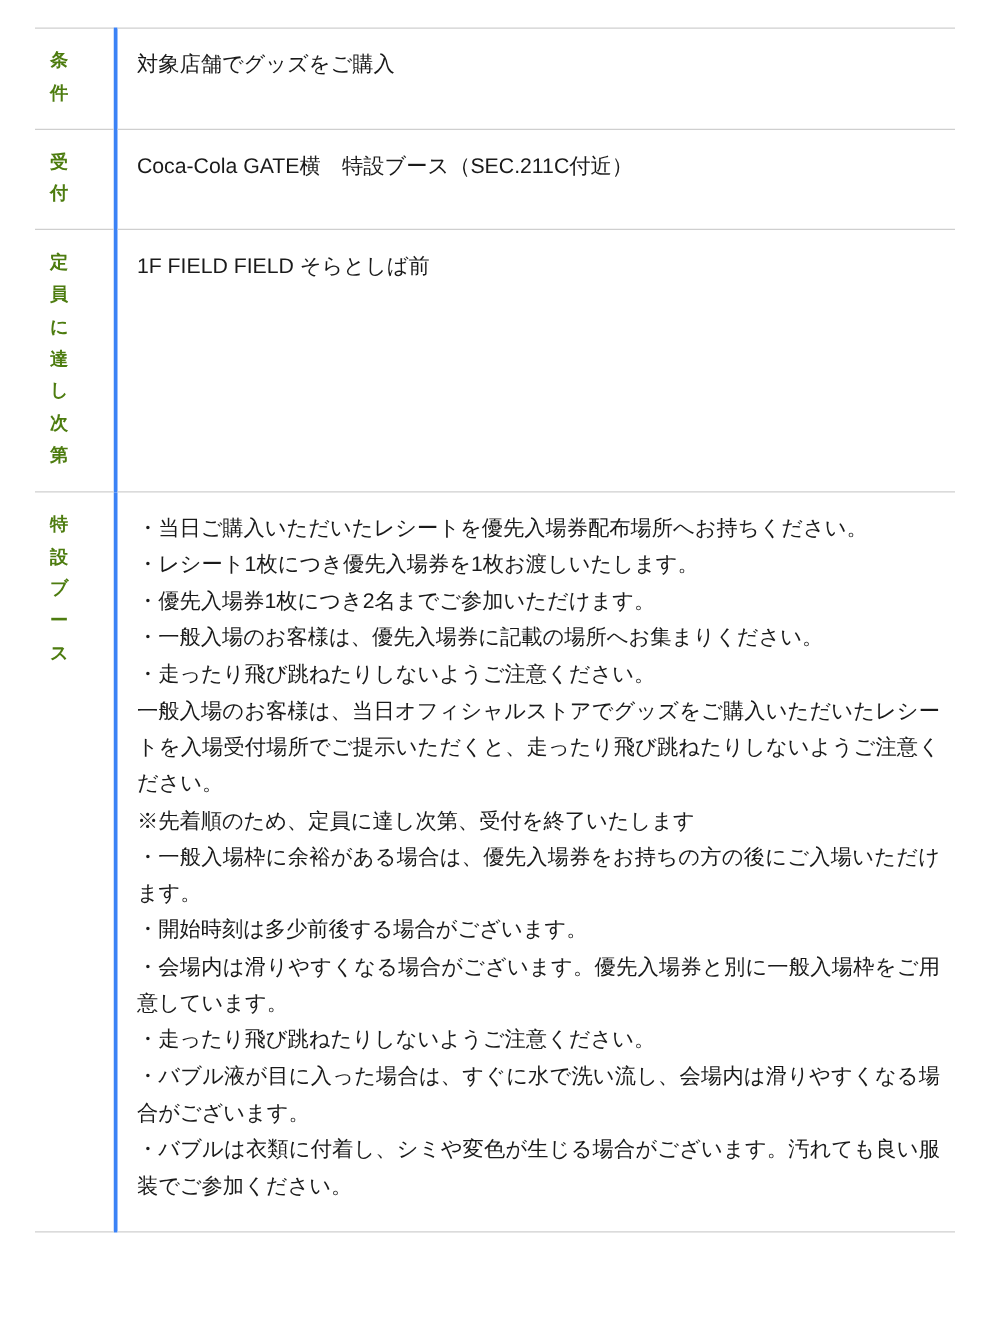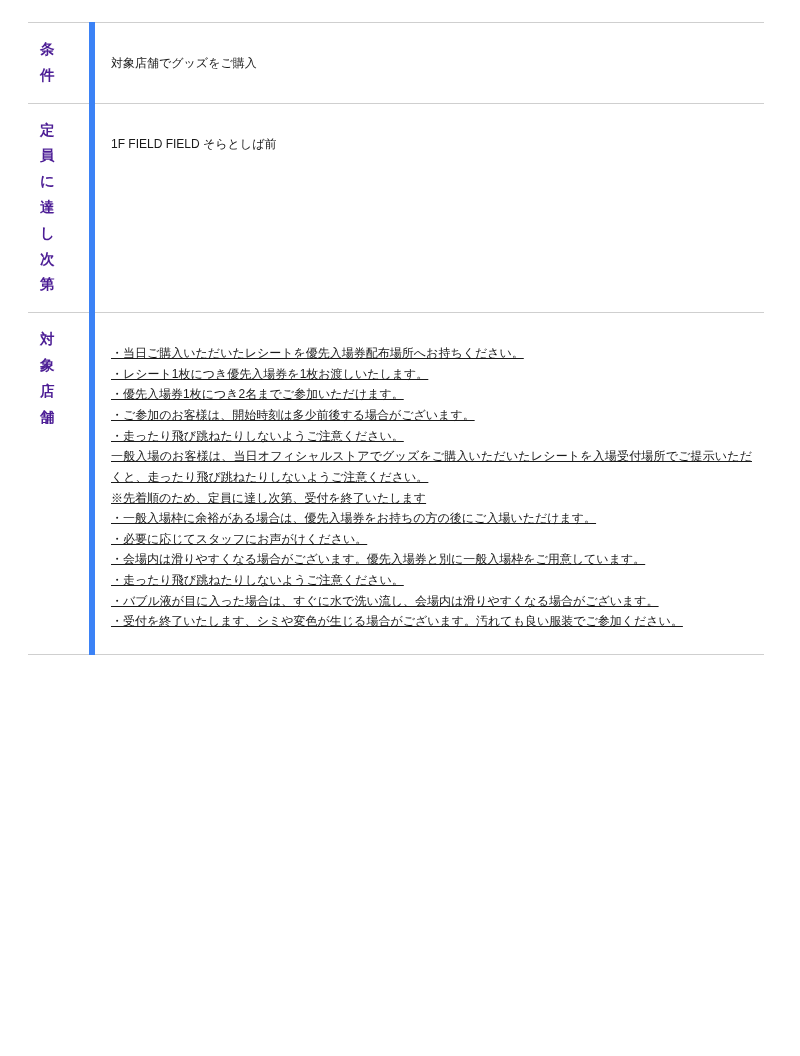--- a/index.html
+++ b/index.html
@@ -35,34 +35,34 @@
   }
   th.label-cell {
     width: 64px;
     vertical-align: top;
     text-align: left;
     font-weight: bold;
     font-size: 14.5px;
     line-height: 1.78;
     letter-spacing: 0.5px;
     padding: 14px 10px 14px 12px;
-    border-right: 6px solid #3b82f6;
+    border-right: 3px solid #3b82f6;
     box-sizing: border-box;
-    color: #4c1d95;
+    color: #4d7c0f;
   }
   th.label-cell .lbl {
     display: block;
     width: 1em;
     word-break: break-all;
     white-space: normal;
   }
   td.content-cell {
     vertical-align: top;
-    padding: 30px 12px 14px 16px;
-    font-size: 12px;
+    padding: 14px 12px 14px 16px;
+    font-size: 17px;
     line-height: 1.72;
     box-sizing: border-box;
     color: #1a1a1a;
     margin-top: 33px;
   }
   .row-condition td.content-cell { height: 76px; }
   .row-stores td.content-cell { height: 128px; }
   .row-reception td.content-cell { height: 68px; }
   .row-entrance td.content-cell { height: 152px; }
   .row-notes td.content-cell { padding-bottom: 22px; }
@@ -75,64 +75,71 @@
     width: max-content;
   }
   .plain-line {
     display: block;
     line-height: 1.72;
   }
   .note-line {
     display: block;
     line-height: 1.72;
     text-align: justify;
-    text-decoration: underline;
   }
 </style>
 </head>
 <body>
 
 <div class="page">
   <table class="info-table">
     <tbody>
       <tr class="row-condition">
         <th class="label-cell">
           <span class="lbl">条件</span>
         </th>
         <td class="content-cell">
           <span class="plain-line">対象店舗でグッズをご購入</span>
         </td>
       </tr>
 
 
+      <tr class="row-reception">
+        <th class="label-cell">
+          <span class="lbl">受付</span>
+        </th>
+        <td class="content-cell">
+          <span class="plain-line">Coca-Cola GATE横　特設ブース（SEC.211C付近）</span>
+        </td>
+      </tr>
 
       <tr class="row-entrance">
         <th class="label-cell">
           <span class="lbl">定員に達し次第</span>
         </th>
         <td class="content-cell">
           <span class="plain-line">1F FIELD FIELD そらとしば前</span>
         </td>
       </tr>
 
       <tr class="row-notes">
         <th class="label-cell">
-          <span class="lbl">対象店舗</span>
+          <span class="lbl">特設ブース</span>
         </th>
         <td class="content-cell">
           <span class="note-line">・当日ご購入いただいたレシートを優先入場券配布場所へお持ちください。</span>
           <span class="note-line">・レシート1枚につき優先入場券を1枚お渡しいたします。</span>
           <span class="note-line">・優先入場券1枚につき2名までご参加いただけます。</span>
-          <span class="note-line">・ご参加のお客様は、開始時刻は多少前後する場合がございます。</span>
+          <span class="note-line">・一般入場のお客様は、優先入場券に記載の場所へお集まりください。</span>
           <span class="note-line">・走ったり飛び跳ねたりしないようご注意ください。</span>
           <span class="note-line">一般入場のお客様は、当日オフィシャルストアでグッズをご購入いただいたレシートを入場受付場所でご提示いただくと、走ったり飛び跳ねたりしないようご注意ください。</span>
           <span class="note-line">※先着順のため、定員に達し次第、受付を終了いたします</span>
           <span class="note-line">・一般入場枠に余裕がある場合は、優先入場券をお持ちの方の後にご入場いただけます。</span>
-          <span class="note-line">・必要に応じてスタッフにお声がけください。</span>
+          <span class="note-line">・開始時刻は多少前後する場合がございます。</span>
           <span class="note-line">・会場内は滑りやすくなる場合がございます。優先入場券と別に一般入場枠をご用意しています。</span>
           <span class="note-line">・走ったり飛び跳ねたりしないようご注意ください。</span>
           <span class="note-line">・バブル液が目に入った場合は、すぐに水で洗い流し、会場内は滑りやすくなる場合がございます。</span>
-          <span class="note-line">・受付を終了いたします、シミや変色が生じる場合がございます。汚れても良い服装でご参加ください。</span>
+          <span class="note-line">・バブルは衣類に付着し、シミや変色が生じる場合がございます。汚れても良い服装でご参加ください。</span>
         </td>
       </tr>
     </tbody>
   </table>
 </div>
 
 </body></html>

